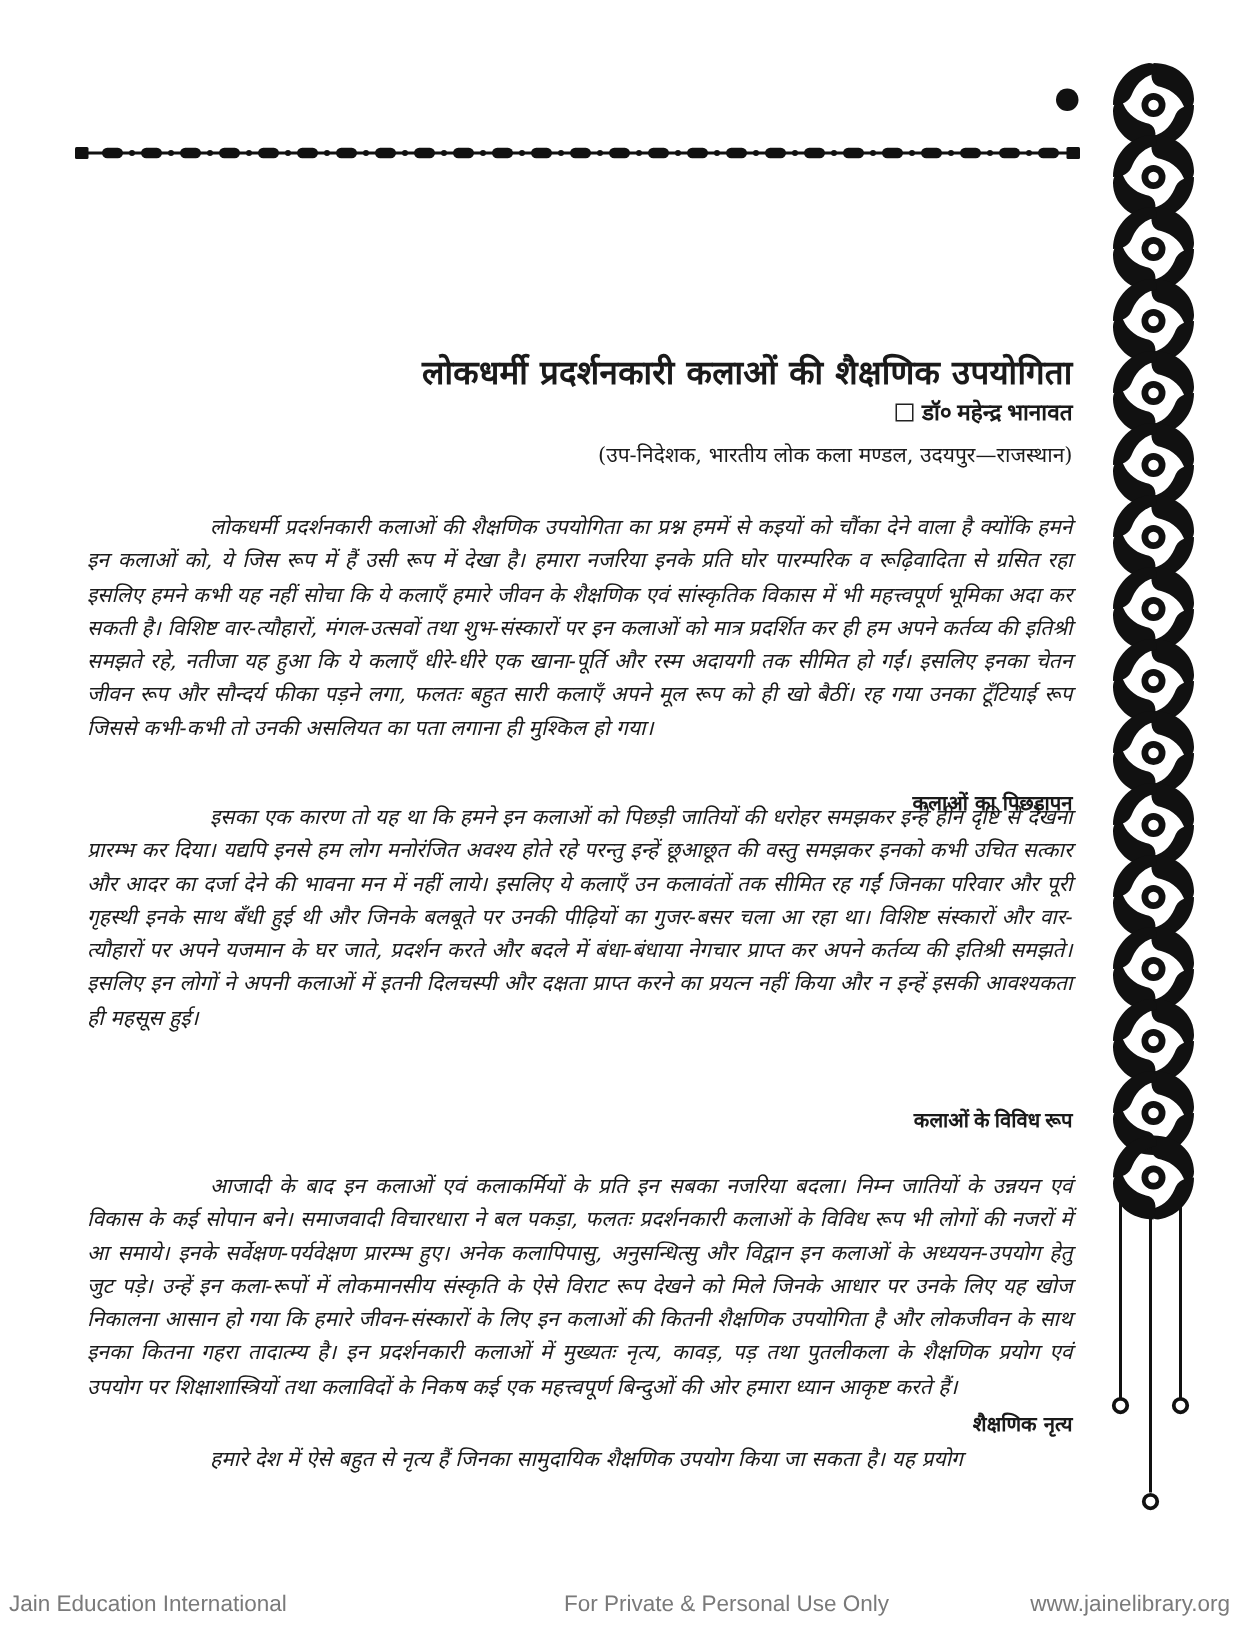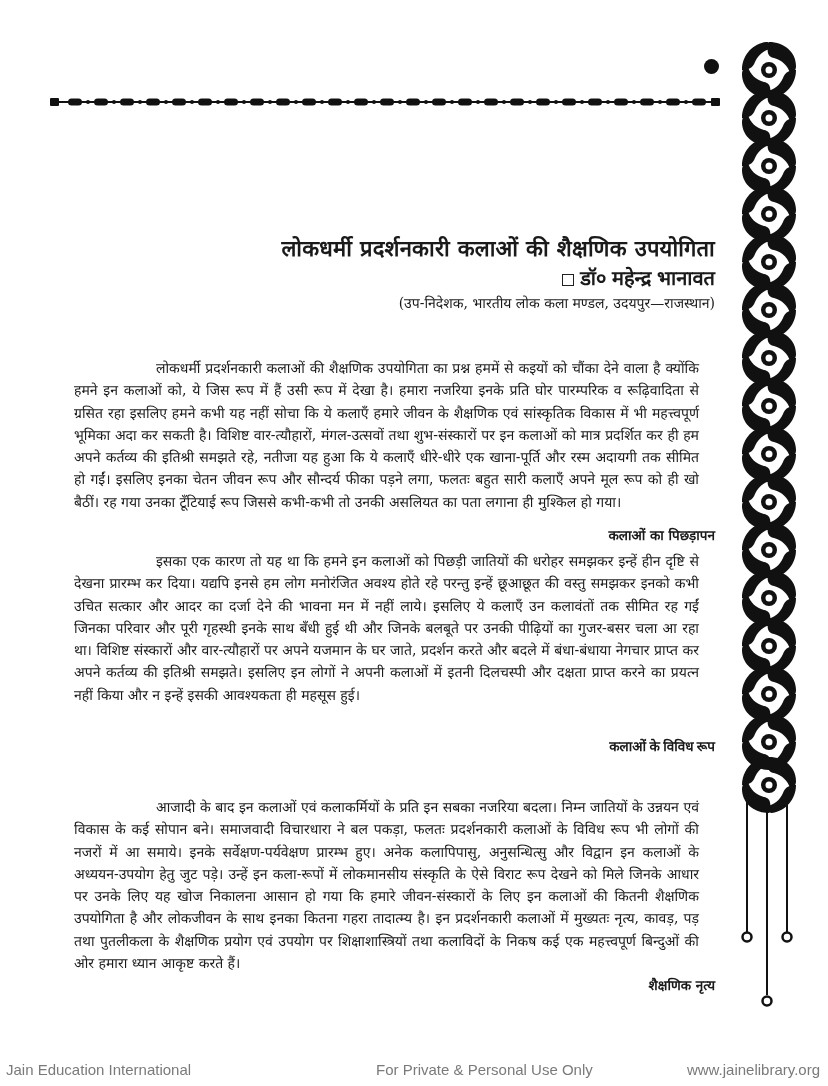--- a/index.html
+++ b/index.html
@@ -19,30 +19,30 @@
   .side-lines { position:absolute; left:736px; top:800px; width:66px; height:210px; }
 
   
   .title {
     position:absolute; left:150px; top:232px; width:565px;
     font-family:"DejaVu Sans", sans-serif; font-weight:bold;
     font-size:22px; letter-spacing:0.2px; text-align:right; white-space:nowrap;
   }
   .author {
     position:absolute; right:113px; top:264px;
-    font-family:Liberation Sans, sans-serif; font-weight:bold; font-size:20px; white-space:nowrap;
+    font-family:Liberation Serif, serif; font-weight:bold; font-size:15px; white-space:nowrap;
   }
   .author .box { display:inline-block; width:10px; height:10px; border:1.5px solid #222; margin-right:6px; vertical-align:-1px; }
   .affil {
     position:absolute; right:113px; top:293px; font-size:14px; white-space:nowrap;margin-left:15px;
   }
 
   
   .txt { position:absolute; left:58px; width:657px; font-size:14px; line-height:22.3px; }
-  .txt p { margin:16px; text-align:justify; text-align-last:left; text-indent:82px; }
+  .txt p { margin:0; text-align:justify; text-align-last:left; text-indent:82px;font-style:italic; }
   .heading {
     position:absolute; right:113px; font-family:"DejaVu Sans", sans-serif;
     font-weight:bold; font-size:13.5px; white-space:nowrap;margin-left:36px;
   }
 
   
   .footer { position:absolute; top:1061px; font-family:"Liberation Sans", sans-serif; font-size:15px; color:#7a7a7a; white-space:nowrap; }
   .f-left { left:6px; }
   .f-mid { left:376px; }
   .f-right { right:8px; }
@@ -161,18 +161,21 @@
   <div class="heading" style="top:526px;">कलाओं का पिछड़ापन</div>
   <div class="txt" style="top:534px;">
     <p>इसका एक कारण तो यह था कि हमने इन  कलाओं को पिछड़ी जातियों की  धरोहर समझकर  इन्हें हीन दृष्टि से देखना प्रारम्भ  कर दिया। यद्यपि  इनसे हम लोग मनोरंजित अवश्य होते रहे परन्तु इन्हें छूआछूत की वस्तु समझकर इनको कभी उचित सत्कार और आदर का दर्जा देने की भावना मन में नहीं लाये। इसलिए ये कलाएँ उन कलावंतों तक सीमित रह गईं जिनका परिवार और पूरी गृहस्थी इनके साथ बँधी हुई थी और जिनके बलबूते पर उनकी पीढ़ियों का गुजर-बसर चला आ रहा था। विशिष्ट संस्कारों और वार-त्यौहारों पर अपने यजमान के घर जाते, प्रदर्शन करते और बदले में बंधा-बंधाया नेगचार प्राप्त कर अपने कर्तव्य की इतिश्री समझते। इसलिए इन लोगों ने अपनी कलाओं में इतनी दिलचस्पी और दक्षता प्राप्त करने का प्रयत्न नहीं किया और न इन्हें इसकी आवश्यकता ही महसूस हुई।</p>
   </div>
 
   <div class="heading" style="top:737px;font-family:Liberation Serif, serif;">कलाओं के विविध रूप</div>
   <div class="txt" style="top:780px;">
     <p>आजादी के बाद इन  कलाओं एवं  कलाकर्मियों के  प्रति इन सबका नजरिया  बदला। निम्न जातियों के उन्नयन एवं विकास के कई सोपान बने। समाजवादी विचारधारा ने बल पकड़ा, फलतः प्रदर्शनकारी कलाओं के विविध रूप भी लोगों की नजरों में आ समाये। इनके सर्वेक्षण-पर्यवेक्षण प्रारम्भ हुए। अनेक कलापिपासु, अनुसन्धित्सु और विद्वान इन कलाओं के अध्ययन-उपयोग हेतु जुट पड़े। उन्हें इन कला-रूपों में लोकमानसीय संस्कृति के ऐसे विराट रूप देखने को मिले जिनके आधार पर उनके लिए यह खोज निकालना आसान हो गया कि हमारे जीवन-संस्कारों के लिए इन कलाओं की कितनी शैक्षणिक उपयोगिता है और लोकजीवन के साथ इनका कितना गहरा तादात्म्य है। इन प्रदर्शनकारी कलाओं में मुख्यतः नृत्य, कावड़, पड़ तथा पुतलीकला के शैक्षणिक प्रयोग एवं उपयोग पर शिक्षाशास्त्रियों तथा कलाविदों के निकष कई एक महत्त्वपूर्ण बिन्दुओं की ओर हमारा ध्यान आकृष्ट करते हैं।</p>
   </div>
 
-  <div class="heading" style="top:976px;">शैक्षणिक नृत्य</div>
+  <div class="heading" style="top:940px;">शैक्षणिक नृत्य</div>
+  <div class="txt" style="top:962px;">
+    <p>हमारे देश में ऐसे बहुत से नृत्य हैं जिनका  सामुदायिक शैक्षणिक उपयोग  किया जा सकता है। यह प्रयोग</p>
+  </div>
 
   <div class="footer f-left">Jain Education International</div>
   <div class="footer f-mid">For Private &amp; Personal Use Only</div>
   <div class="footer f-right">www.jainelibrary.org</div>
 </div>
 
 </body></html>

